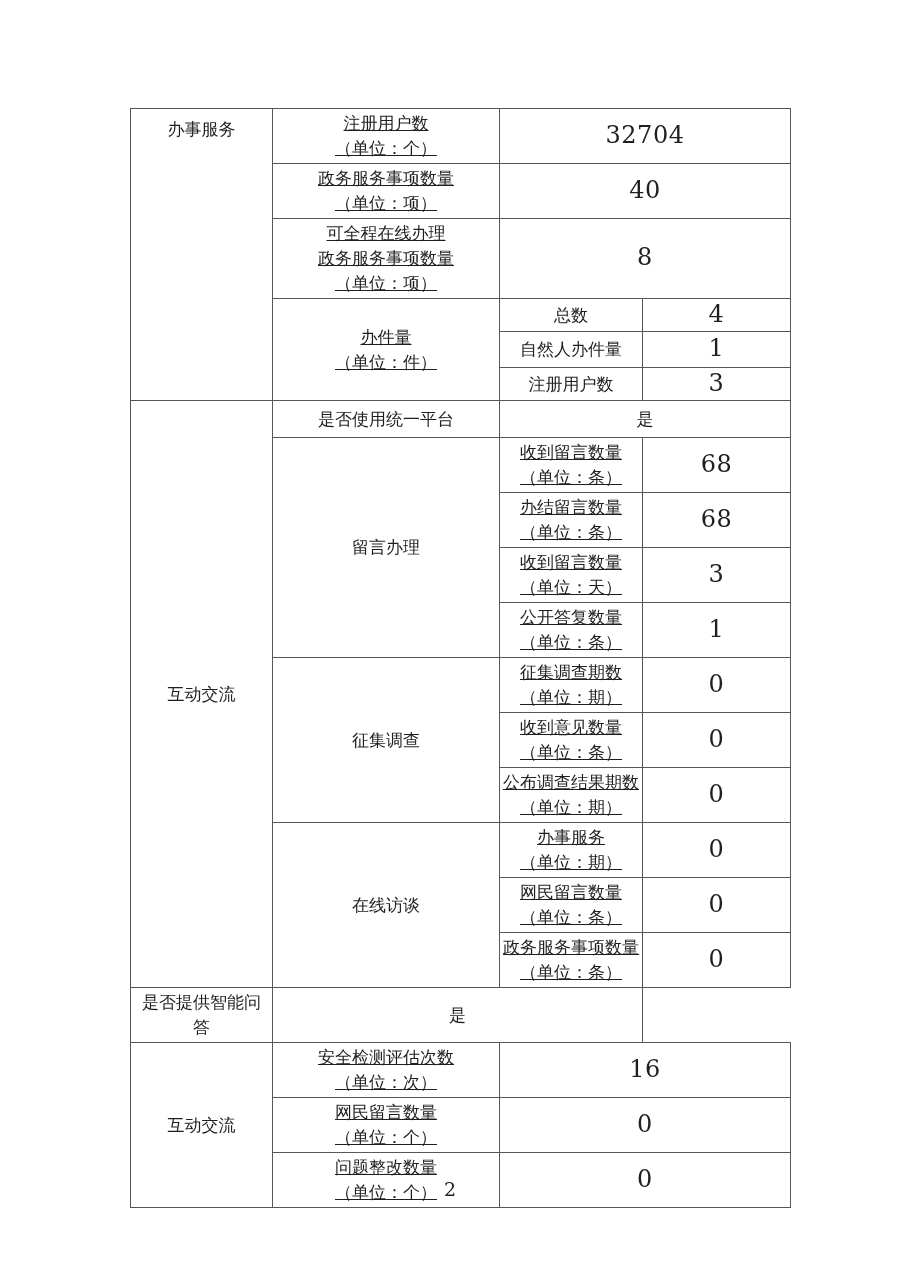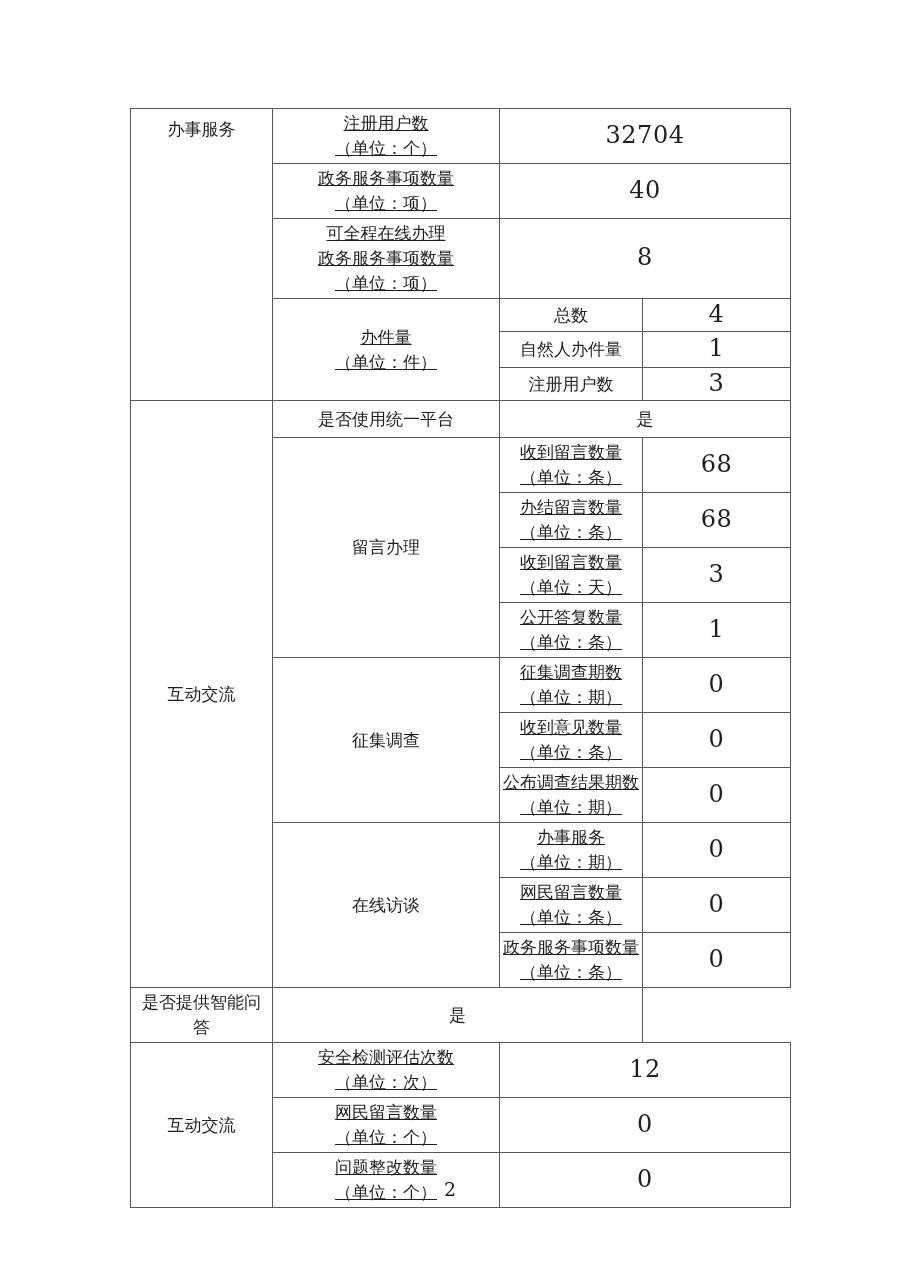--- a/index.html
+++ b/index.html
@@ -245,21 +245,21 @@
 
     <tr class="h52">
       <td rowspan="3">
         <span>互动交流</span>
       </td>
       <td>
         <span class="ln">安全检测评估次数</span>
         <span class="ln">（单位：次）</span>
       </td>
       <td colspan="2">
-        <span class="num">12</span>
+        <span class="num">16</span>
       </td>
     </tr>
     <tr class="h52">
       <td>
         <span class="ln">网民留言数量</span>
         <span class="ln">（单位：个）</span>
       </td>
       <td colspan="2">
         <span class="num">0</span>
       </td>

